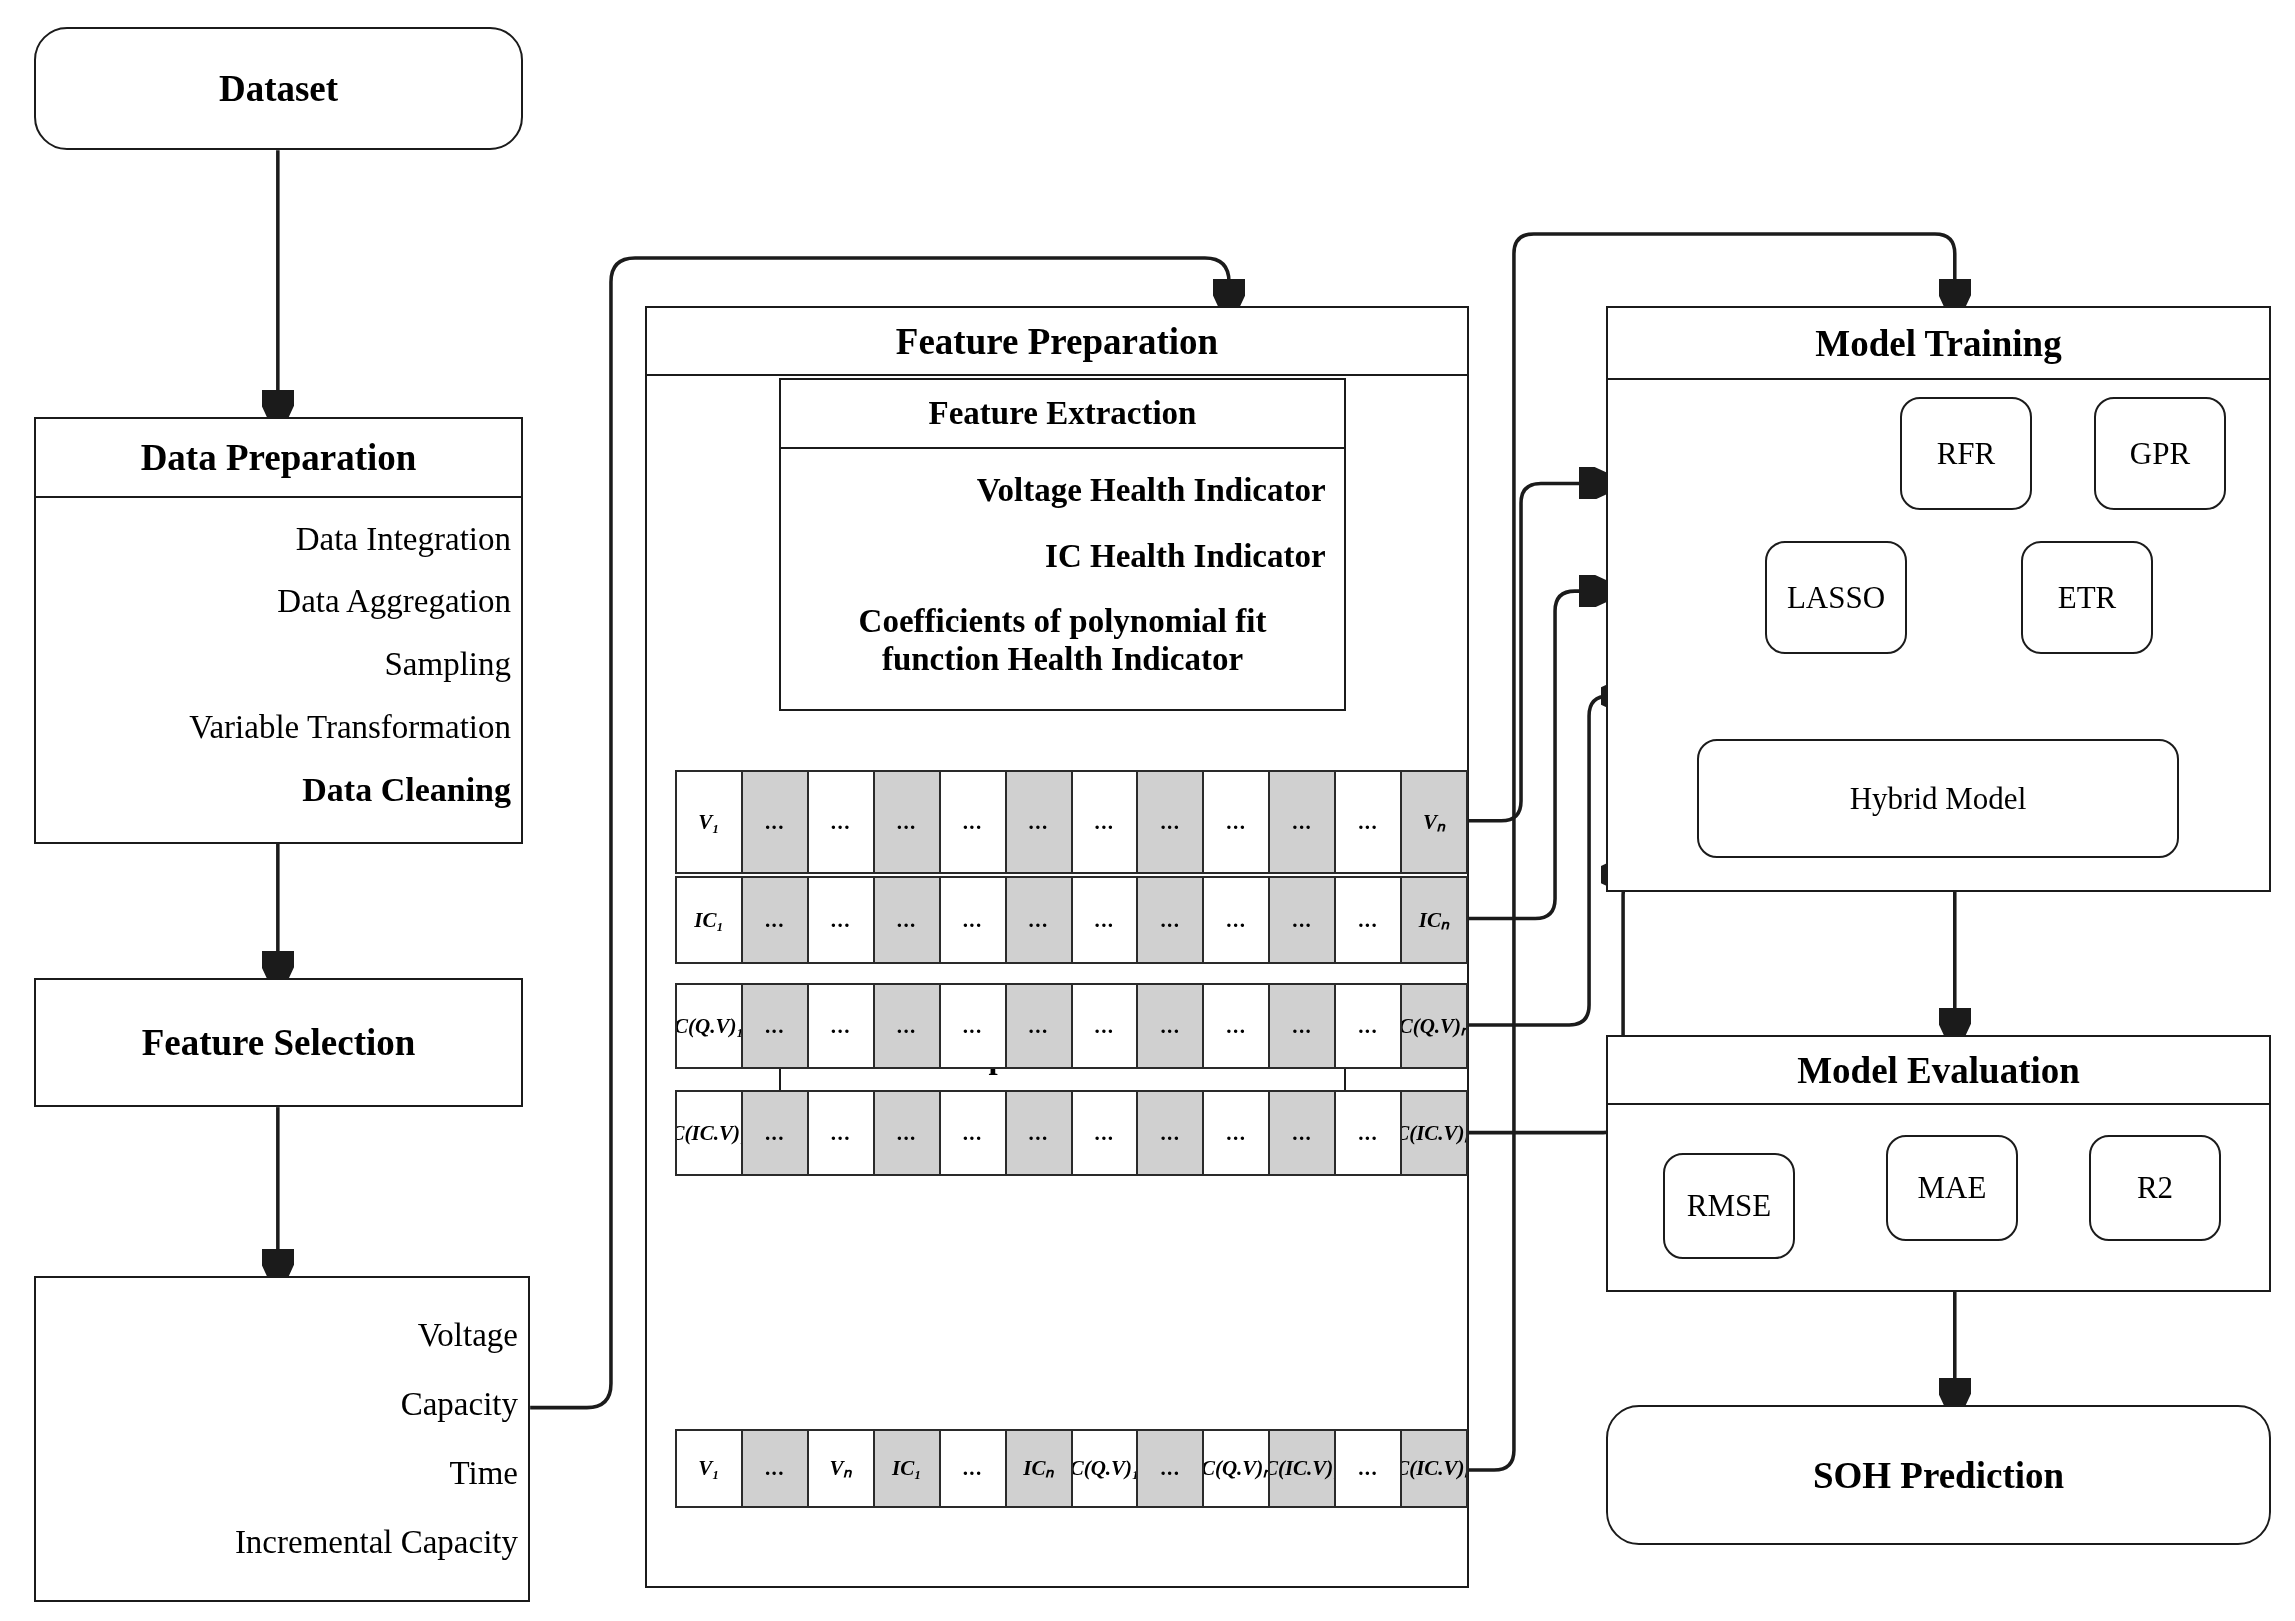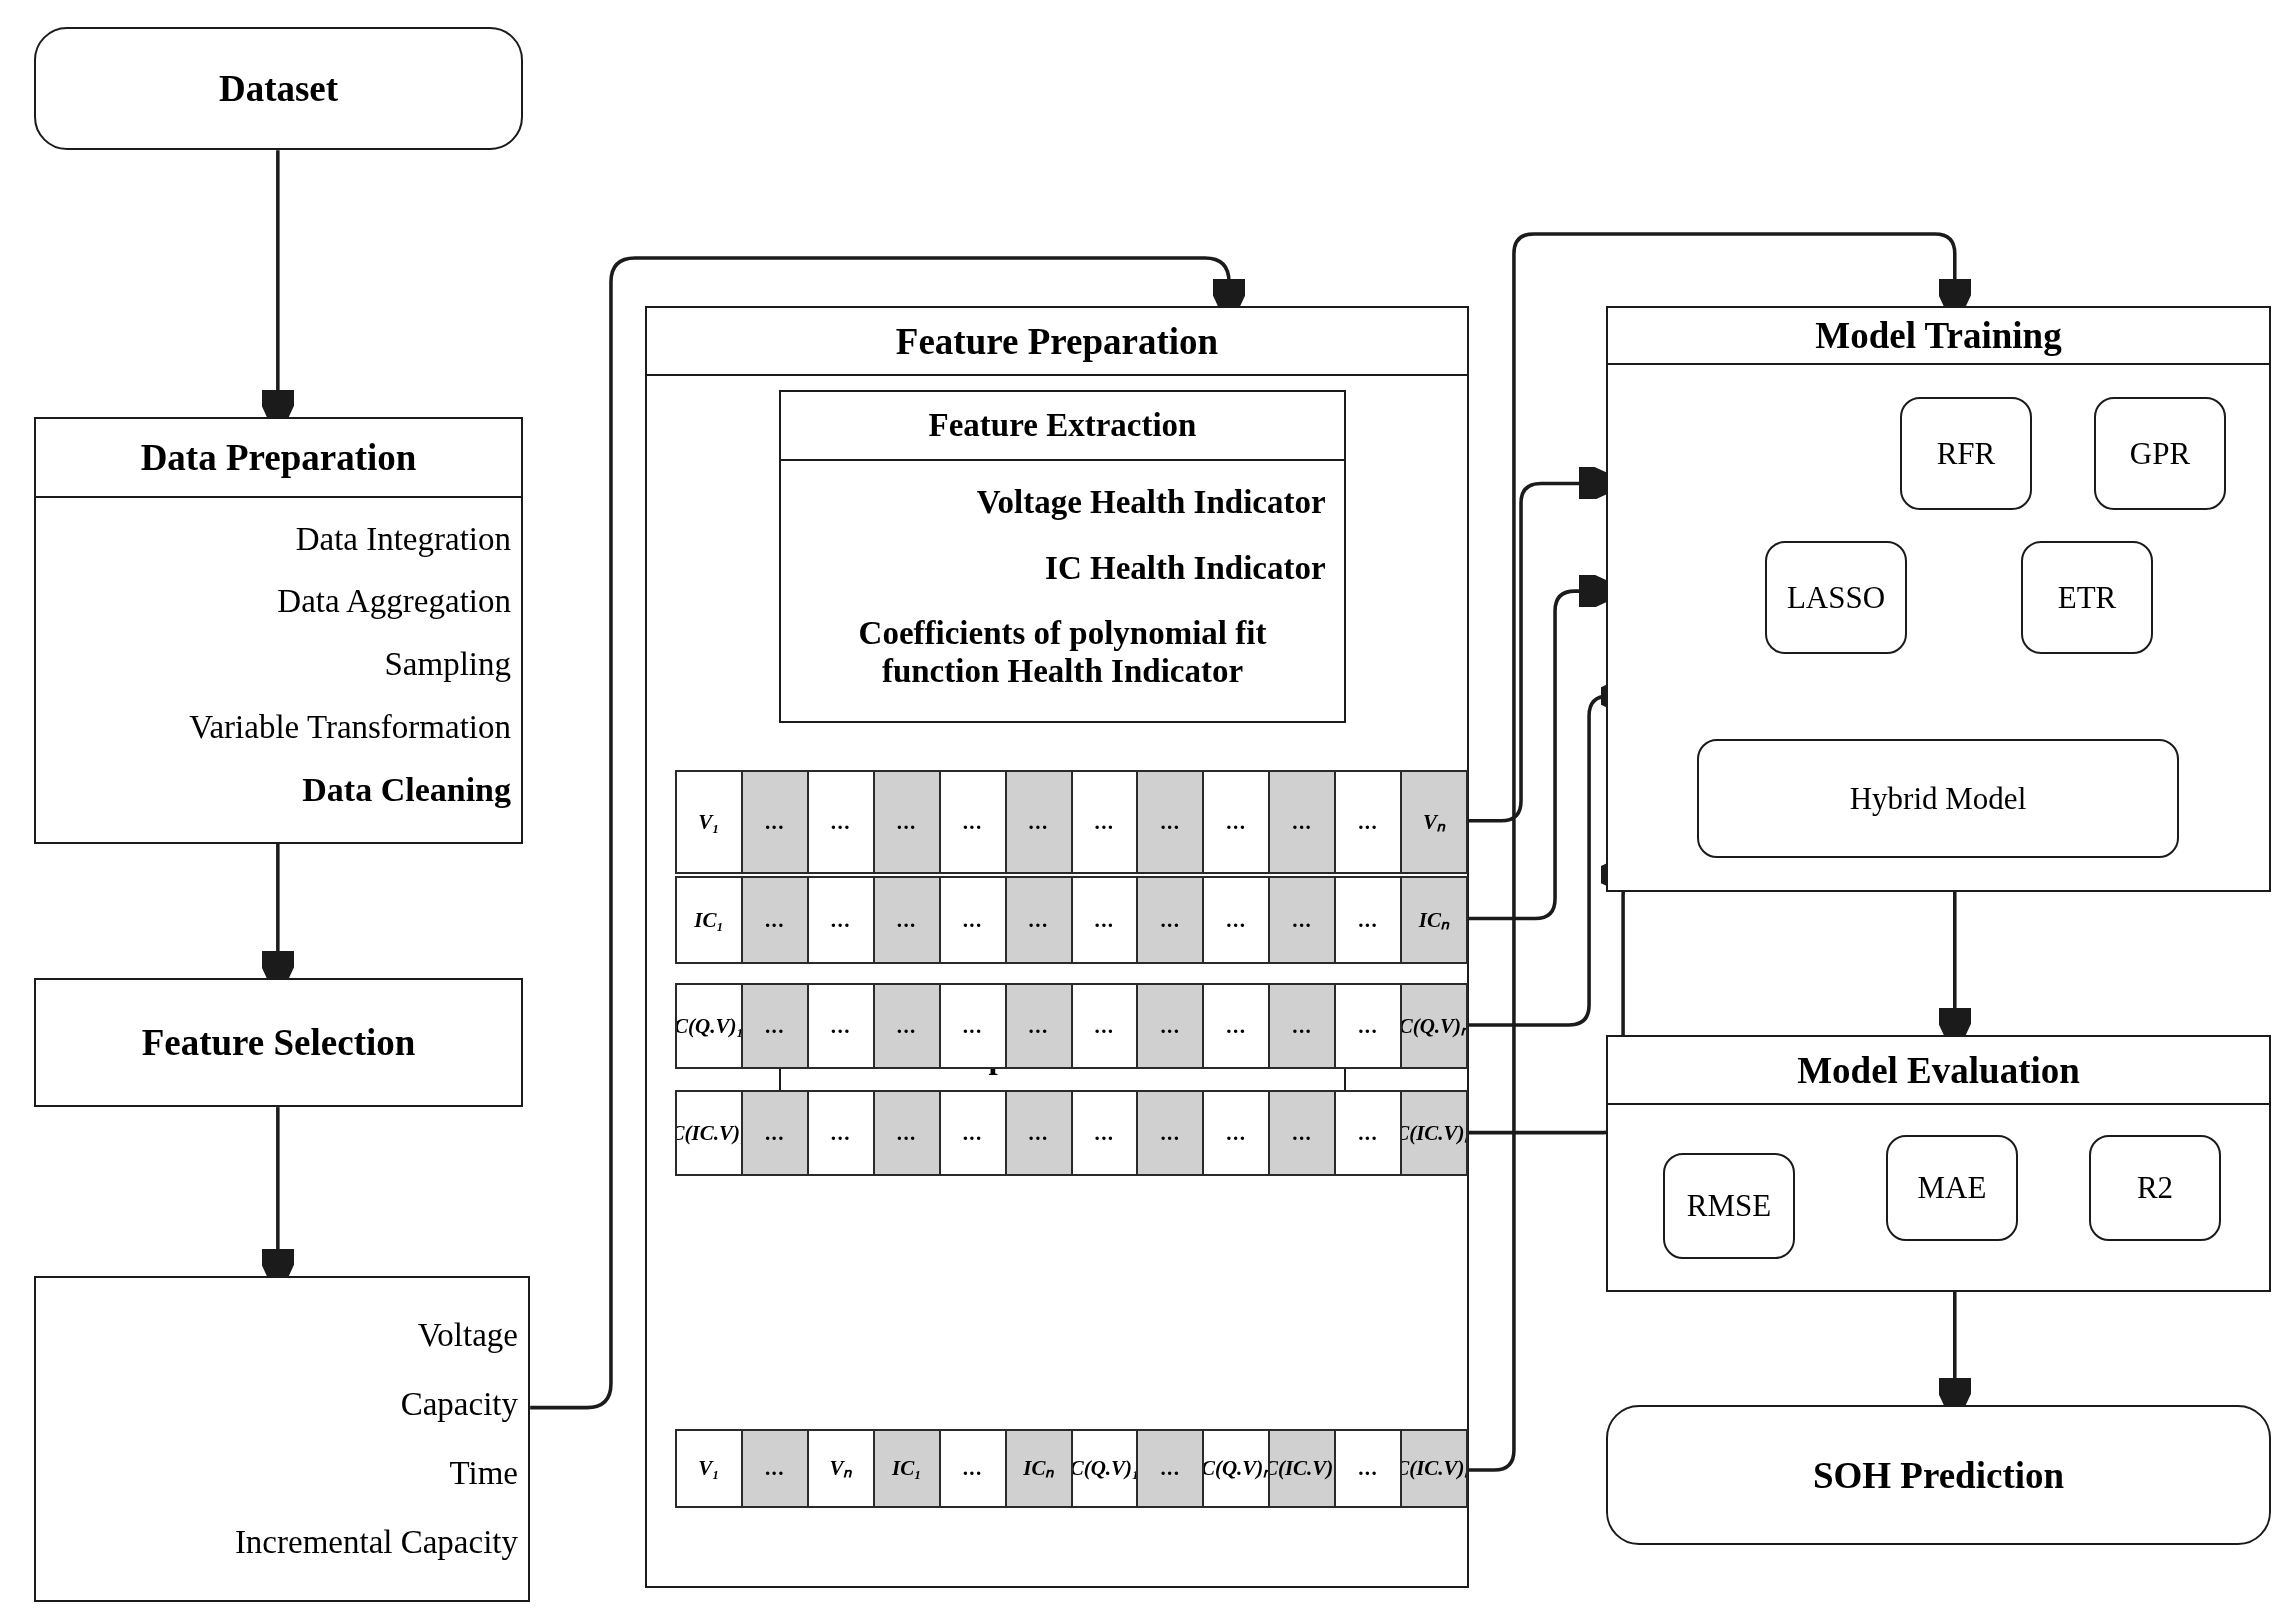--- a/index.html
+++ b/index.html
@@ -110,21 +110,21 @@
       <span class="t-item">Voltage</span>
       <span class="t-item">Capacity</span>
       <span class="t-item">Time</span>
       <span class="t-item">Incremental Capacity</span>
     </div>
   </div>
 
   <div class="box" style="left:645px;top:306px;width:824px;height:1282px;">
     <div class="hdr t-title" style="height:68px;">Feature Preparation</div>
 
-    <div class="box" style="left:132px;top:82px;width:567px;height:333px;">
+    <div class="box" style="left:132px;top:70px;width:567px;height:333px;">
       <div class="hdr t-sub" style="height:69px;border-bottom-width:2.8px;">Feature Extraction</div>
       <div class="listwrap" style="top:69px;bottom:7px;padding:8.5px 18.4px;">
         <span class="t-sub">Voltage Health Indicator</span>
         <span class="t-sub">IC Health Indicator</span>
         <span class="t-sub" style="line-height:1.15">Coefficients of polynomial fit function Health Indicator</span>
       </div>
     </div>
 
     <div class="box" style="left:132px;top:709px;width:567px;height:156px;">
       <div class="hdr t-sub" style="height:78px;">Proposed Method</div>
@@ -317,21 +317,21 @@
       </div>
       <div class="vcell">
         <span class="dots">...</span>
       </div>
       <div class="vcell g">
         <span class="lab">C(IC.V)ₙ</span>
       </div>
     </div>
 
   <div class="box" style="left:1606px;top:306px;width:665px;height:586px;">
-    <div class="hdr t-title" style="height:57px;">Model Training</div>
+    <div class="hdr t-title" style="height:72px;">Model Training</div>
 
     <div class="box rsmall ctr t-small" style="left:292px;top:89px;width:132px;height:113px;">
       <span>RFR</span>
     </div>
     <div class="box rsmall ctr t-small" style="left:486px;top:89px;width:132px;height:113px;">
       <span>GPR</span>
     </div>
     <div class="box rsmall ctr t-small" style="left:157px;top:233px;width:142px;height:113px;">
       <span>LASSO</span>
     </div>

